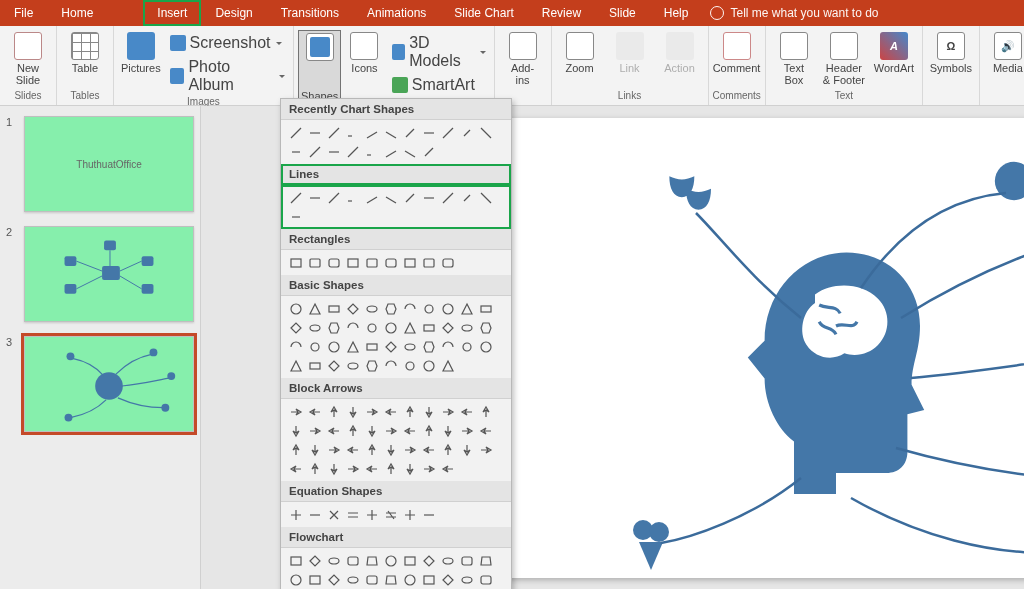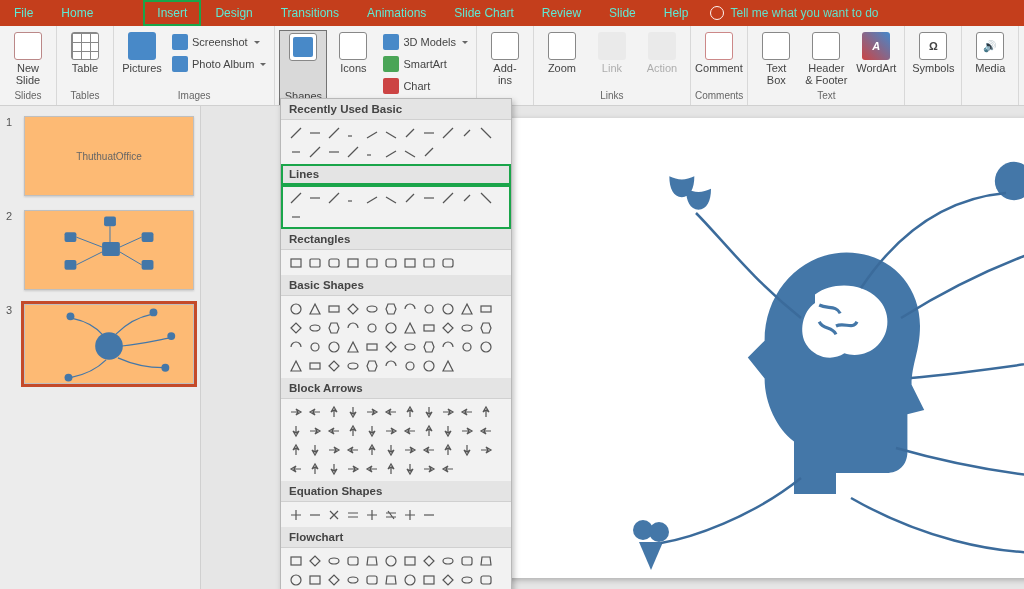--- a/index.html
+++ b/index.html
@@ -1,44 +1,44 @@
 <!DOCTYPE html>
 <html><head>
 <meta charset="utf-8">
 <style>
 * { margin: 0; padding: 0; box-sizing: border-box; font-family: "Segoe UI", Tahoma, sans-serif; }
 body { width: 1024px; height: 589px; background: #e6e6e6; overflow: hidden; position: relative; }
 
 
-.tab-strip { height: 26px; background: #c43e1c; display: flex; align-items: stretch; color: #5eead4; font-size: 12px; }
+.tab-strip { height: 26px; background: #c43e1c; display: flex; align-items: stretch; color: #ffffff; font-size: 12px; }
 .tab-strip .tab { padding: 0 14px; display: flex; align-items: center; cursor: pointer; }
 .tab-strip .tab.highlight { outline: 2px solid #1aa54a; outline-offset: -2px; margin-left: 36px; }
 .tab-strip .search { margin-left: 8px; display: flex; align-items: center; gap: 6px; opacity: .95; }
 .bulb-icon { display:inline-block; width:14px; height:14px; border:1.3px solid #fff; border-radius:50%; position:relative; }
 
 
 .ribbon { height: 80px; background: #f3f3f3; border-bottom: 1px solid #d0d0d0; display: flex; align-items: stretch; }
 .group { display: flex; flex-direction: column; padding: 2px 4px 2px; border-right: 1px solid #d8d8d8; }
 .group-body { flex: 1; display: flex; align-items: flex-start; gap: 2px; padding-top: 2px; }
 .group-label { text-align: center; font-size: 10px; color: #666; padding-bottom: 2px; }
 .rbtn-lg { width: 48px; display: flex; flex-direction: column; align-items: center; gap: 2px; font-size: 11px; color: #444; cursor: pointer; padding: 2px; }
 .rbtn-lg .ico { width: 28px; height: 28px; background: #4889c8; border-radius: 3px; }
 .rbtn-lg.active { background: #d9d9d9; border: 1px solid #737373; gap: 29px; }
-.rbtn-sm { display: flex; align-items: center; gap: 4px; font-size: 11px; color: #444; padding: 2px 4px; cursor: pointer; }
+.rbtn-sm { display: flex; align-items: center; gap: 4px; font-size: 16px; color: #444; padding: 2px 4px; cursor: pointer; }
 .rbtn-sm .ico-sm { width: 16px; height: 16px; background: #4889c8; border-radius: 2px; }
 .rbtn-sm.menu::after { content: ""; margin-left: 2px; border: 3px solid transparent; border-top-color: #666; position: relative; top: 2px; }
 .stack { display: flex; flex-direction: column; gap: 2px; padding-top: 2px; }
 .disabled { opacity: .4; }
 
 
 .work { position: absolute; top: 106px; left: 0; right: 0; bottom: 0; display: flex; }
 .thumbs { width: 215px; background: #ececec; border-right: 1px solid #d0d0d0; padding: 10px 6px; }
 .thumb-row { display: flex; gap: 6px; margin-bottom: 14px; }
 .thumb-num { width: 12px; font-size: 11px; color: #555; }
-.thumb { width: 170px; height: 80px; background: #fdba74; border: 1px solid #bfbfbf; box-shadow: 0 1px 2px rgba(0,0,0,.15); position: relative; display:flex; align-items:center; justify-content:center; font-size:10px; color:#666; }
+.thumb { width: 170px; height: 96px; background: #86efac; border: 1px solid #bfbfbf; box-shadow: 0 1px 2px rgba(0,0,0,.15); position: relative; display:flex; align-items:center; justify-content:center; font-size:10px; color:#666; }
 .thumb.selected { outline: 3px solid #c44a29; }
 
 .canvas { flex: 1; background: #e6e6e6; position: relative; display:flex; align-items:center; justify-content:center; }
 .slide { width: 780px; height: 460px; background: #fff; box-shadow: 0 2px 6px rgba(0,0,0,.25); margin: 10px 20px 10px 300px; position: relative; }
 .headsvg { position:absolute; top:120px; left:230px; width:210px; height:260px; }
 
 
 .flyout { position: absolute; top: 98px; left: 280px; width: 232px; background: #f2f2f2; border: 1px solid #b8b8b8; box-shadow: 2px 3px 6px rgba(0,0,0,.25); z-index: 50; font-size: 11.5px; }
 .fly-section-hdr { background: #e4e4e4; padding: 4px 8px; font-weight: 600; color: #444; border-bottom: 1px solid #d0d0d0; }
 .fly-section-hdr.green { outline: 2px solid #1aa54a; outline-offset: -2px; }
@@ -302,21 +302,21 @@
           <path d="M395 330 C500 360 590 365 660 365"></path>
           <path d="M350 380 C420 420 490 435 545 435"></path>
           <path d="M300 360 C250 400 190 420 160 425"></path>
         </g>
       </svg>
     </div>
   </div>
 </div>
 
 <div class="flyout">
-    <div class="fly-section-hdr">Recently Used Basic</div>
+    <div class="fly-section-hdr">Recently Chart Shapes</div>
     <div class="fly-grid">
       <div class="shape-item">
         <svg viewBox="0 0 14 14">
           <line x1="2" y1="12" x2="12" y2="2"></line>
         </svg>
       </div>
       <div class="shape-item">
         <svg viewBox="0 0 14 14">
           <line x1="2" y1="7" x2="12" y2="7"></line>
         </svg>

